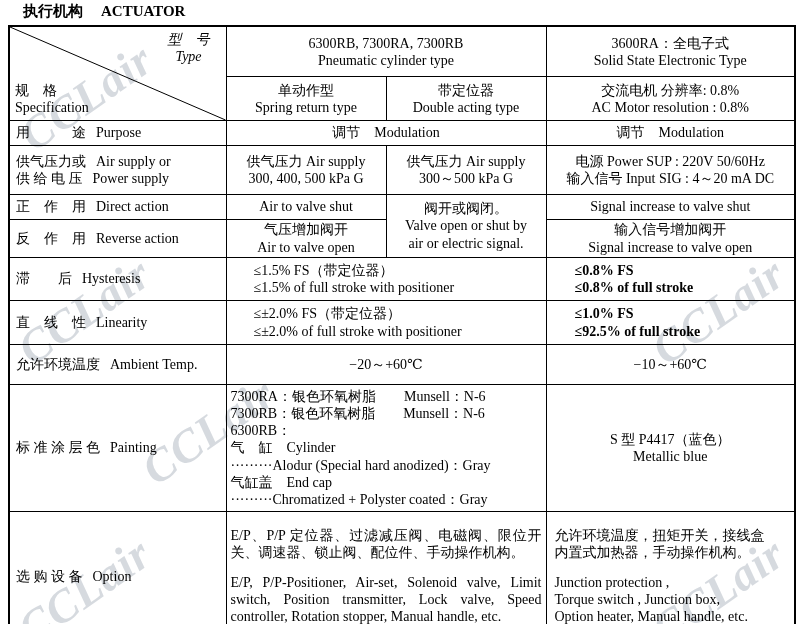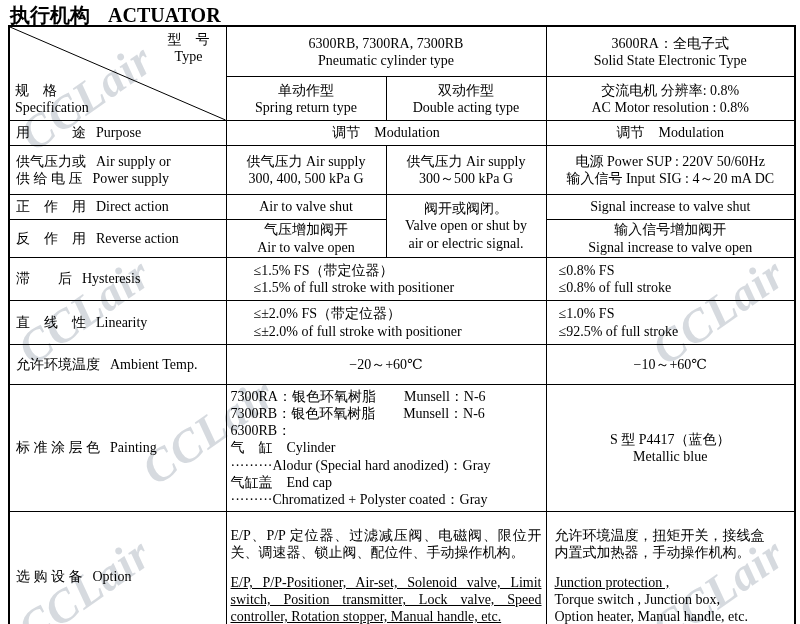--- a/index.html
+++ b/index.html
@@ -8,39 +8,39 @@
   .page{position:relative;width:800px;height:624px;}
   
   .wm{position:absolute;font-style:italic;font-weight:bold;font-size:46px;
       letter-spacing:1px;color:rgba(158,168,178,0.42);
       transform:rotate(-35deg);transform-origin:left top;
       white-space:nowrap;z-index:0;pointer-events:none;}
   .wm1{left:10px;top:118px;} .wm2{left:8px;top:332px;}
   .wm3{left:132px;top:452px;} .wm4{left:642px;top:332px;}
   .wm5{left:8px;top:612px;} .wm6{left:642px;top:612px;}
   
-  .title{position:absolute;left:10px;top:2px;z-index:2;font-weight:bold;font-size:20px;}
+  .title{position:absolute;left:23px;top:2px;z-index:2;font-weight:bold;font-size:15px;}
   .title .zh{margin-right:18px;}
   
   table{position:absolute;left:8px;top:25px;z-index:1;width:786px;
         border-collapse:collapse;table-layout:fixed;border:2px solid #000;}
   td{border:1px solid #000;font-size:14px;line-height:1.22;text-align:center;
      vertical-align:middle;padding:1px 4px;overflow:hidden;}
   td.lefted{text-align:left;}
   td.ind{padding-left:27px;}
-  td.ind-sm{padding-left:12px;}
+  td.ind-sm{padding-left:28px;font-weight:bold;}
   td.label{text-align:left;padding-left:6px;margin-top:44px;}
   .lbl-en{margin-left:10px;}
   .just{text-align:justify;}
-  .gap-top{margin-top:13px;text-decoration:underline;}
+  .gap-top{margin-top:13px;}
   
   td.corner{padding:0;}
   .corner-wrap{position:relative;width:100%;height:93px;}
   .corner-wrap svg{position:absolute;left:0;top:0;width:100%;height:100%;}
-  .corner-type{position:absolute;top:4px;right:16px;text-align:center;}
+  .corner-type{position:absolute;top:4px;right:16px;text-align:center;font-style:italic;}
   .corner-spec{position:absolute;bottom:4px;left:5px;text-align:left;}
 </style>
 </head>
 <body>
 
 <div class="page">
 
   <span class="wm wm1">CCLair</span>
   <span class="wm wm2">CCLair</span>
   <span class="wm wm3">CCLair</span>
@@ -86,21 +86,21 @@
           <div>Solid State Electronic Type</div>
         </td>
       </tr>
 
       <tr style="height:43px">
         <td>
           <div>单动作型</div>
           <div>Spring return type</div>
         </td>
         <td>
-          <div>双动作型</div>
+          <div>带定位器</div>
           <div>Double acting type</div>
         </td>
         <td>
           <div>交流电机 分辨率: 0.8%</div>
           <div>AC Motor resolution : 0.8%</div>
         </td>
       </tr>
 
       <tr style="height:25px">
         <td class="label">

